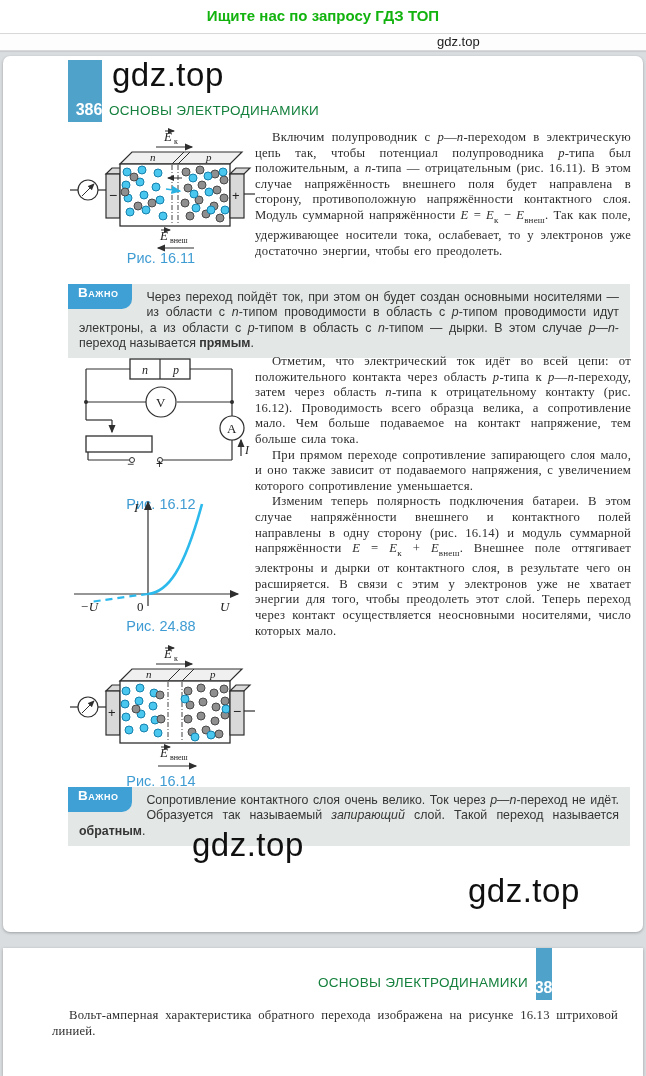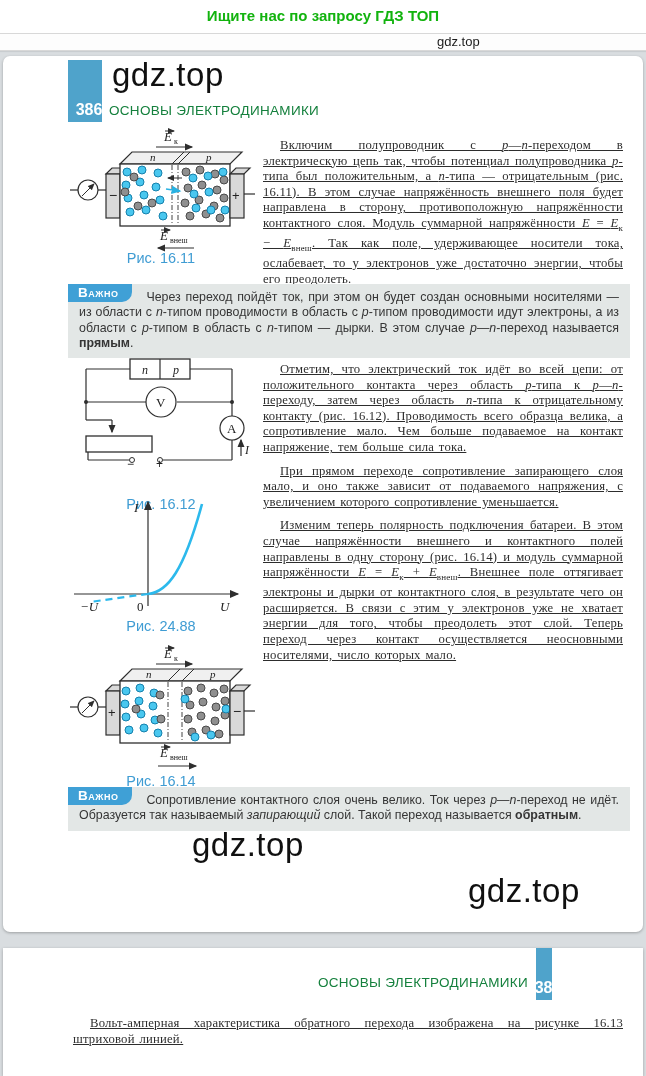--- a/index.html
+++ b/index.html
@@ -21,31 +21,31 @@
   .sect{font-size:13.5px;color:#15803d;letter-spacing:.3px;}
   .sect386{left:109px;top:103px;}
   .sect387{left:250px;top:975px;width:278px;text-align:right;}
   .wm{font-size:33px;color:#101010;letter-spacing:.5px;}
   .wm1{left:112px;top:56px;}
   .wm2{left:192px;top:826px;}
   .wm3{left:468px;top:872px;}
   
   .para{font-family:"Liberation Serif","DejaVu Serif",serif;font-size:12.7px;line-height:15.6px;color:#2d2d2d;
         text-align:justify;letter-spacing:.2px;word-spacing:1.5px;}
-  .para p{margin:8px;text-indent:17px;text-decoration:underline;}
+  .para p{margin:0;text-indent:17px;}
   .para sub{font-size:9px;}
   .para1{left:255px;top:130px;width:376px;}
   .col2{left:255px;top:354px;width:376px;}
-  .para387{left:65px;top:1008px;width:566px;}
+  .para387{left:52px;top:1008px;width:566px;}
   
   .imp{background:#e3e7e6;padding:6px 11px 7px 11px;font-size:12.4px;line-height:15.3px;color:#353535;text-align:justify;box-sizing:border-box;}
   .imp1{left:68px;top:284px;width:562px;}
   .imp2{left:68px;top:787px;width:562px;}
   .imp-label{float:left;background:#3fa0d6;color:#fff;font-weight:bold;font-variant:small-caps;
-             font-size:13.5px;line-height:18px;padding:0 14px 0 10px;border-radius:0 0 10px 0;
+             font-size:13.5px;line-height:18px;padding:0 14px 7px 10px;border-radius:0 0 10px 0;
              margin:-6px 14px 2px -11px;letter-spacing:.5px;}
   
   .figcap{font-size:14.5px;color:#3f9cd3;text-align:center;width:186px;}
   .cap1{left:68px;top:250px;}
   .cap2{left:68px;top:496px;}
   .cap3{left:68px;top:618px;}
   .cap4{left:68px;top:773px;}
   .figsvg{overflow:visible;}
   .sv-line{stroke:#2e2e2e;stroke-width:1.2;fill:none;}
   .sv-thin{stroke:#2e2e2e;stroke-width:1;fill:none;}

